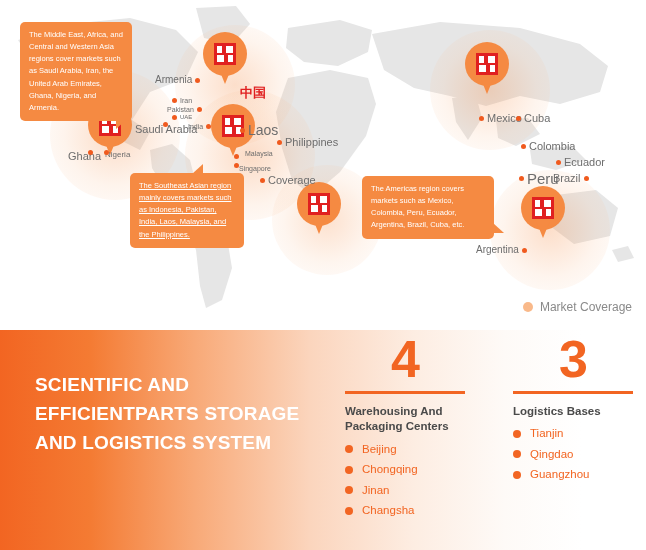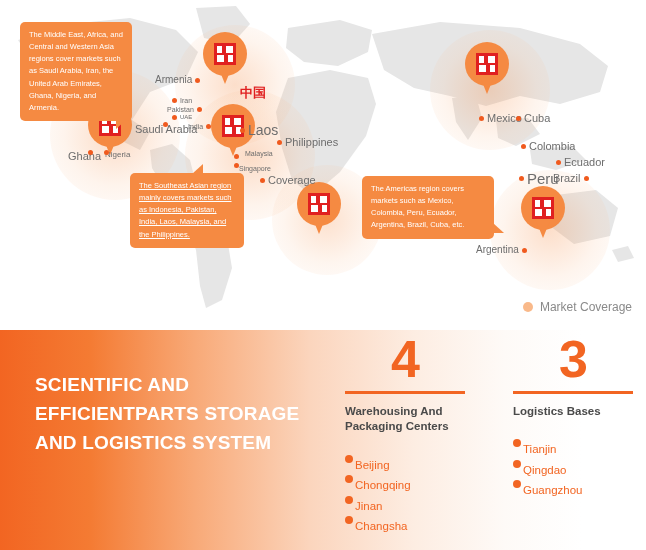--- a/index.html
+++ b/index.html
@@ -54,23 +54,23 @@
   .band{position:absolute;left:0;top:330px;width:646px;height:220px;
     background:linear-gradient(90deg,#F26522 0%,#F47B33 14%,#F8A977 30%,#FBD5BD 48%,#FDEDE2 64%,#FEFAF7 78%,#ffffff 90%);}
   .headline{position:absolute;left:35px;top:371px;width:270px;color:#ffffff;
     font-size:19px;font-weight:bold;line-height:1.52;letter-spacing:0.2px;}
 
   .stats{position:absolute;left:345px;top:336px;width:290px;display:flex;gap:48px;}
   .stat{width:120px;position:relative;}
   .stat .num{font-size:52px;font-weight:bold;color:#F26522;line-height:0.92;text-align:center;
     letter-spacing:-1px;}
   .stat .rule{height:3px;background:#F26522;margin:7px 0 10px 0;}
-  .stat .cap{font-size:11.5px;font-weight:bold;color:#4a4a4a;line-height:1.35;margin-bottom:20px;}
+  .stat .cap{font-size:11.5px;font-weight:bold;color:#4a4a4a;line-height:1.35;margin-bottom:4px;}
   .stat ul{list-style:none;margin:0;padding:0;}
-  .stat li{font-size:11.5px;color:#F26522;line-height:1.78;display:flex;align-items:flex-start;gap:2px;}
+  .stat li{font-size:11.5px;color:#F26522;line-height:1.78;display:flex;align-items:center;gap:9px;}
   .stat li .bt{width:8px;height:8px;border-radius:50%;background:#F26522;flex:none;}
 </style>
 </head>
 <body>
 
 <div id="stage">
 
   <div class="map-area">
 
     <svg class="map-svg" viewBox="0 0 646 330">

